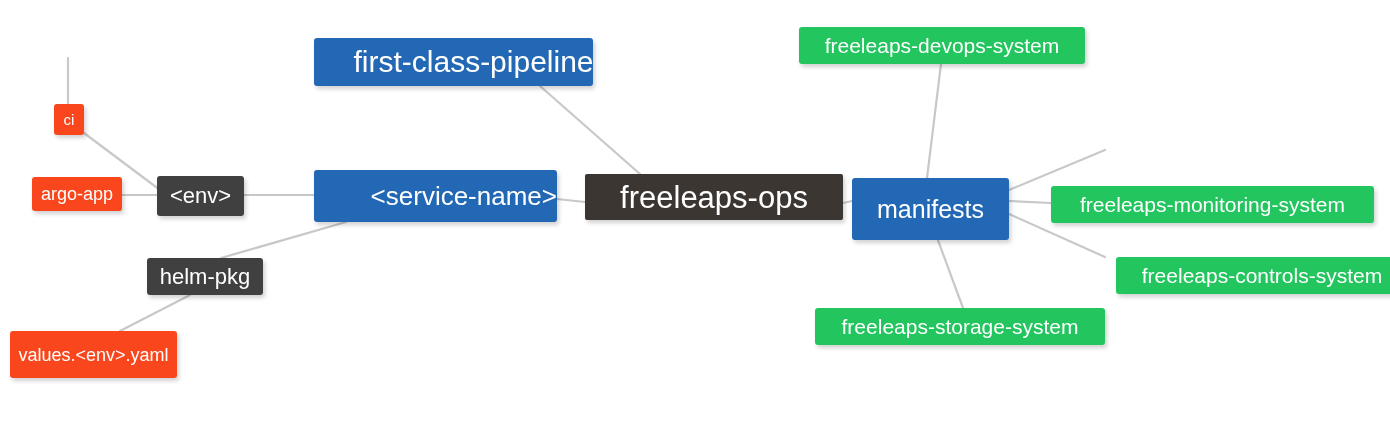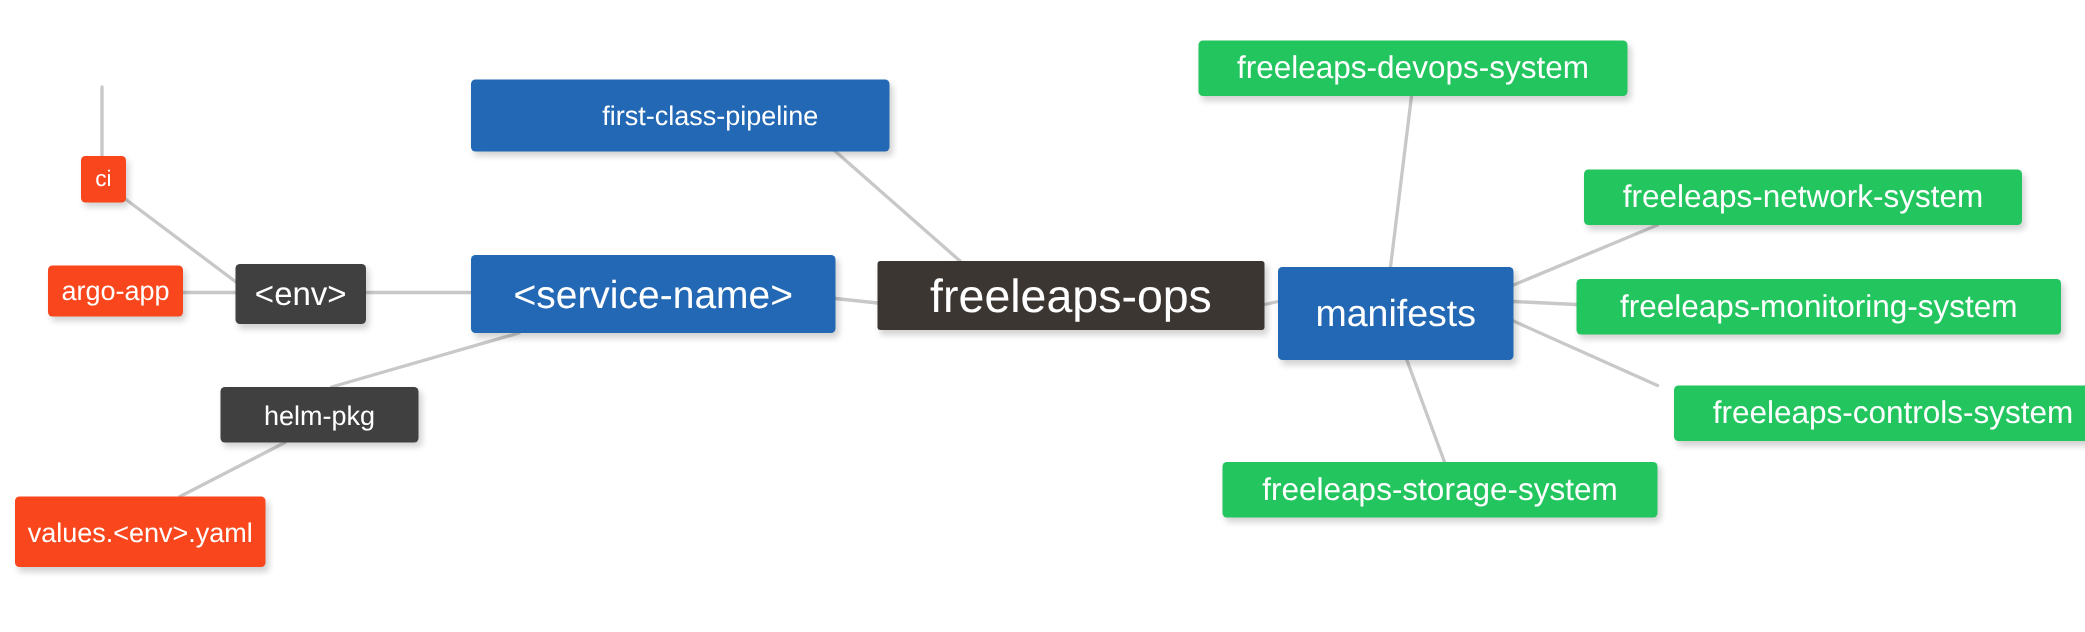--- a/index.html
+++ b/index.html
@@ -43,25 +43,25 @@
     background: #3c3633;
     border-radius: 2px;
   }
   .node-blue   { background: #2368b4; }
   .node-green  { background: #404040; }
   .node-green2 { background: #22c55e; }
   .node-orange { background: #f9a828; }
   .node-red    { background: #f9461c; }
 
   .n-root      { left: 585px; top: 174px; width: 258px; height: 46px; font-size: 31px; align-items: center; }
-  .n-service   { left: 314px; top: 170px; width: 243px; height: 52px; font-size: 26px; }
-  .n-pipeline  { left: 314px; top: 53px;  width: 279px; height: 48px; font-size: 18px; padding-left: 40px; }
+  .n-service   { left: 314px; top: 170px; width: 243px; height: 52px; font-size: 26px; justify-content: flex-end; }
+  .n-pipeline  { left: 314px; top: 38px;  width: 279px; height: 48px; font-size: 30px; padding-left: 40px; }
   .n-manifests { left: 852px; top: 178px; width: 157px; height: 62px; font-size: 25px; }
   .n-env       { left: 157px; top: 176px; width: 87px;  height: 40px; font-size: 22px; }
-  .n-helm      { left: 147px; top: 258px; width: 132px; height: 37px; font-size: 18px; }
+  .n-helm      { left: 147px; top: 258px; width: 116px; height: 37px; font-size: 22px; }
   .n-values    { left: 10px;  top: 331px; width: 167px; height: 47px; font-size: 18px; }
   .n-argo      { left: 32px;  top: 177px; width: 90px;  height: 34px; font-size: 18px; }
   .n-ci        { left: 54px;  top: 104px; width: 30px;  height: 31px; font-size: 15px; }
   .n-jenkins   { left: 20px;  top: 25px;  width: 97px;  height: 33px; font-size: 15px; }
 
   .n-devops     { left: 799px;  top: 27px;  width: 286px; height: 37px; font-size: 21px; }
   .n-network    { left: 1056px; top: 113px; width: 292px; height: 37px; font-size: 21px; }
   .n-monitoring { left: 1051px; top: 186px; width: 323px; height: 37px; font-size: 21px; }
   .n-controls   { left: 1116px; top: 257px; width: 292px; height: 37px; font-size: 21px; }
   .n-storage    { left: 815px;  top: 308px; width: 290px; height: 37px; font-size: 21px; }
@@ -124,23 +124,20 @@
   </div>
 
   <div class="node node-blue n-manifests">
     <span>manifests</span>
   </div>
 
   <div class="node node-green2 n-devops">
     <span>freeleaps-devops-system</span>
   </div>
 
-  <div class="node node-green2 n-network">
-    <span>freeleaps-network-system</span>
-  </div>
 
   <div class="node node-green2 n-monitoring">
     <span>freeleaps-monitoring-system</span>
   </div>
 
   <div class="node node-green2 n-controls">
     <span>freeleaps-controls-system</span>
   </div>
 
   <div class="node node-green2 n-storage">

